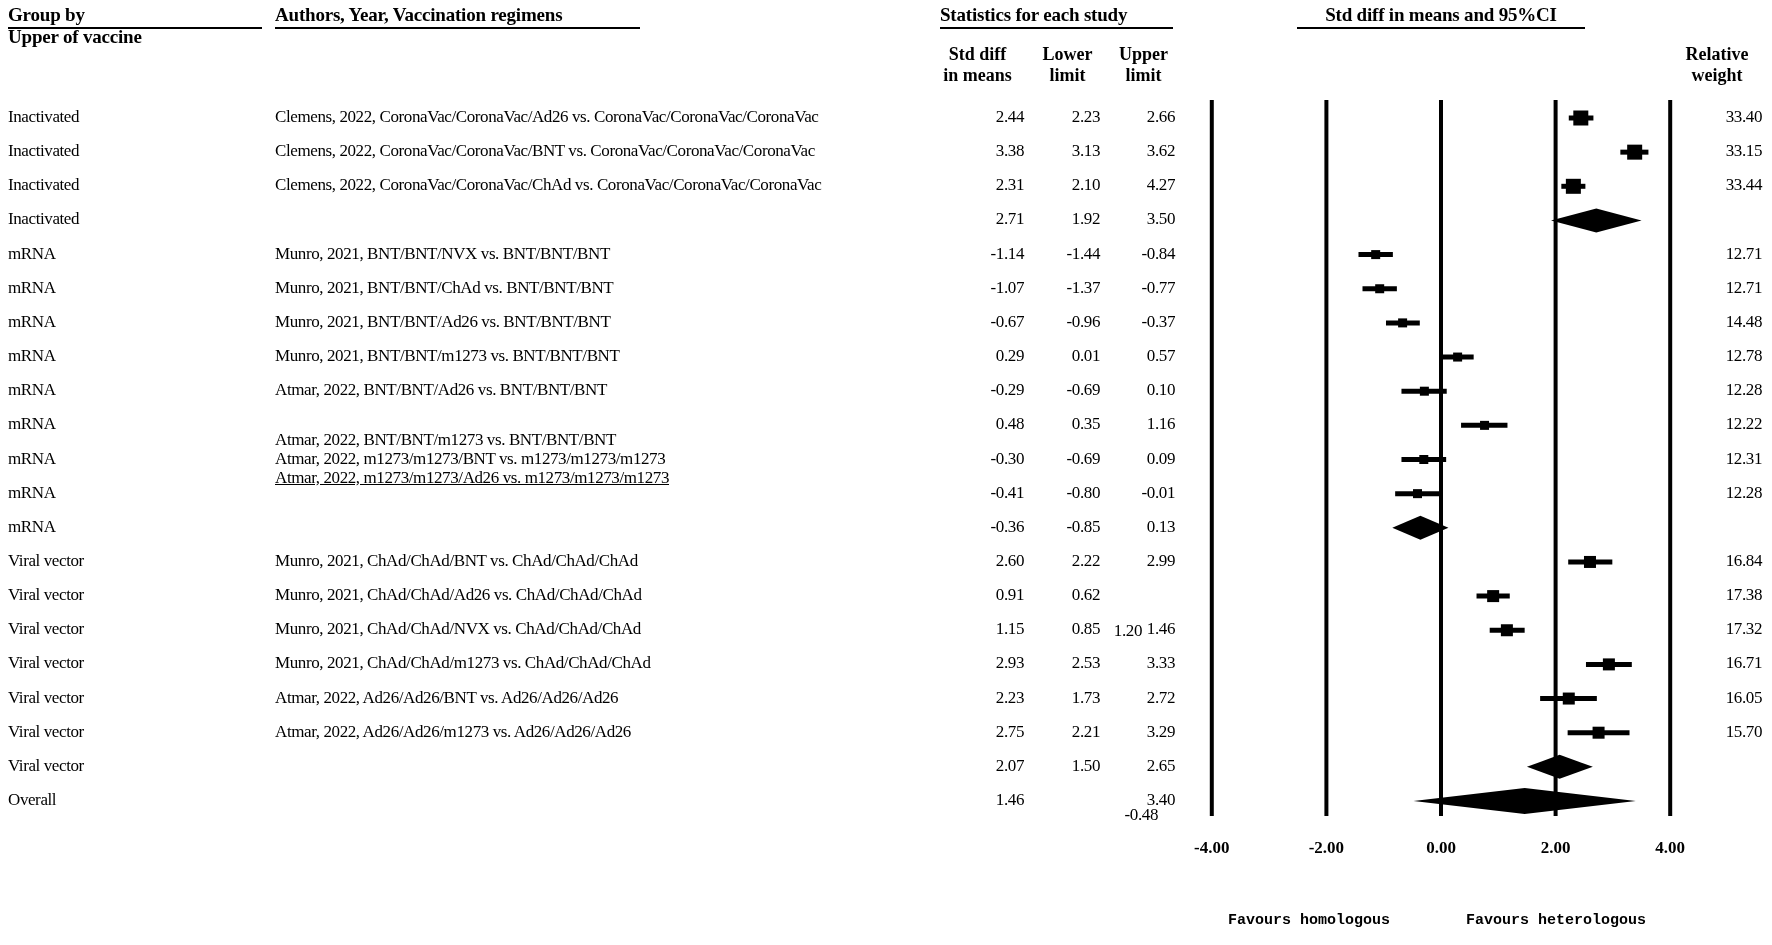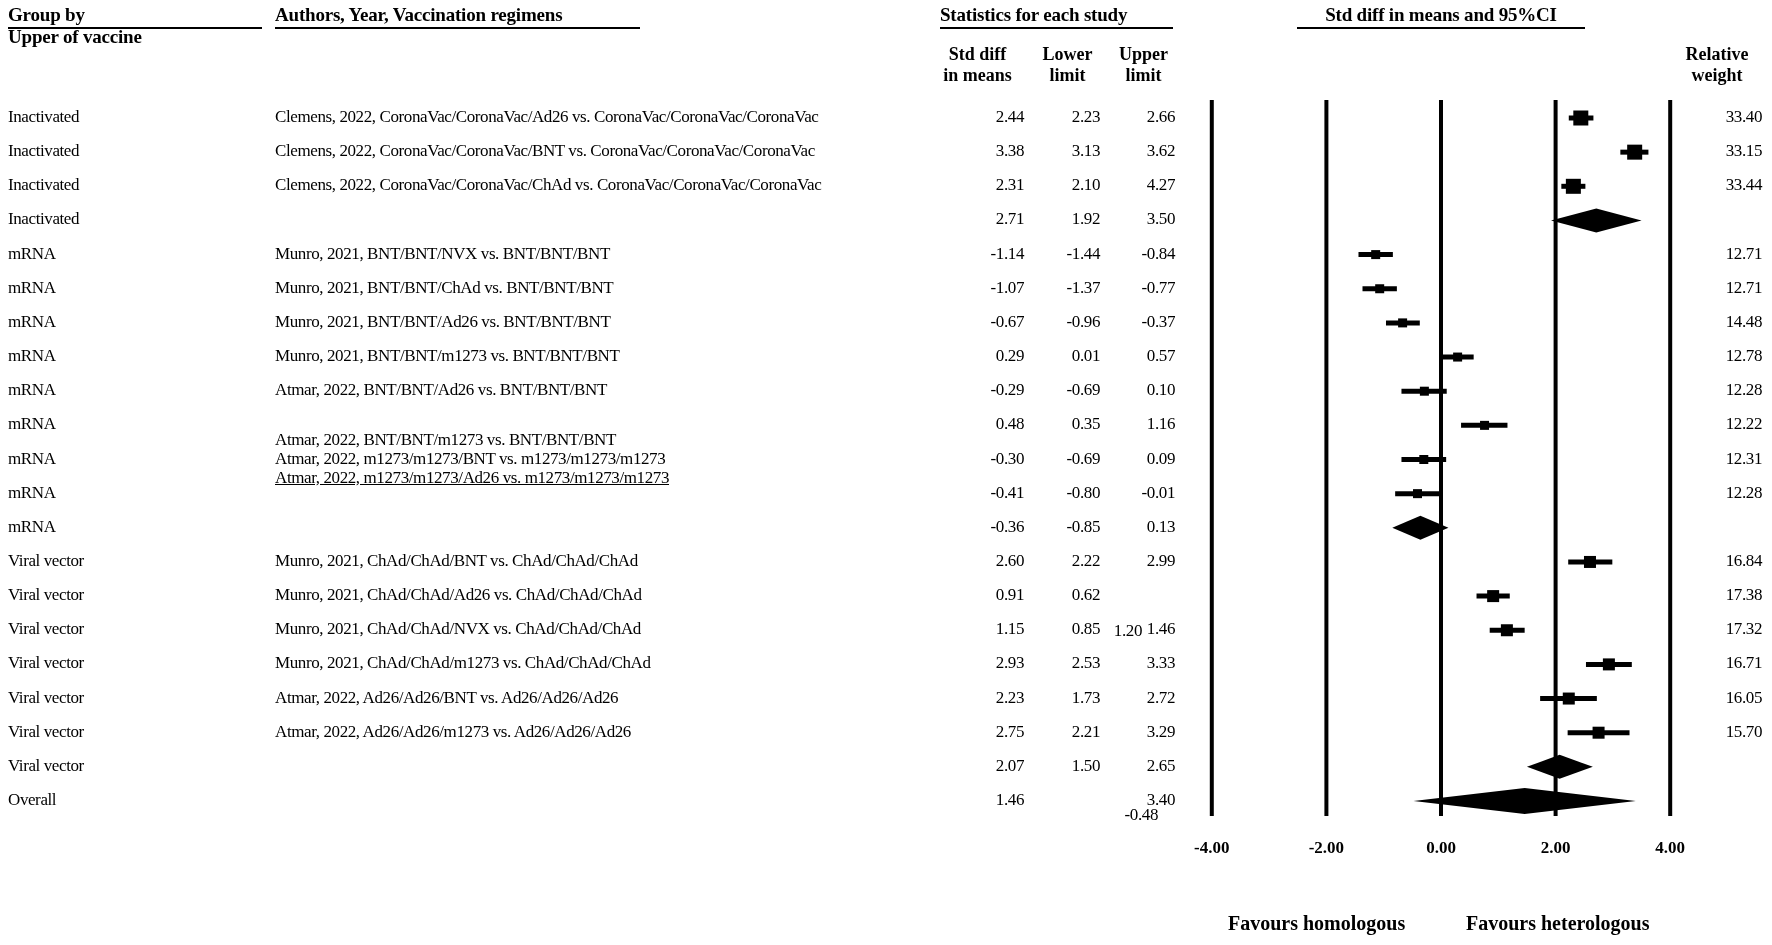--- a/index.html
+++ b/index.html
@@ -5,21 +5,21 @@
   html, body { margin:0; padding:0; background:#ffffff; }
   body { width:1772px; height:945px; position:relative; overflow:hidden;
          font-family:"Liberation Serif", "DejaVu Serif", serif; color:#000; }
   .abs { position:absolute; white-space:nowrap; }
   .hdr { font-weight:bold; font-size:19px; line-height:22px; letter-spacing:-0.2px; }
   .ul { border-bottom:2px solid #000; padding-bottom:1px; }
   .sub { font-weight:bold; font-size:18px; line-height:21px; text-align:center; }
   .cell { font-size:17px; line-height:20px; letter-spacing:-0.4px; }
   .num { text-align:right; width:60px; }
   .axis { font-weight:bold; font-size:17px; text-align:center; width:60px; }
-  .fav { font-weight:bold; font-size:20px; }
+  .fav { font-weight:bold; font-size:15px;font-family:Liberation Mono, monospace; }
   #plot { position:absolute; left:0; top:0; }
 </style>
 </head>
 <body>
 
 <div class="abs hdr ul" style="left:8px; top:4px; width:254px;">Group by</div>
 <div class="abs hdr" style="left:8px; top:26px;">Upper of vaccine</div>
 <div class="abs hdr ul" style="left:275px; top:4px; width:365px;">Authors, Year, Vaccination regimens</div>
 <div class="abs hdr ul" style="left:940px; top:4px; width:233px; text-align:left;">Statistics for each study</div>
 <div class="abs hdr ul" style="left:1297px; top:4px; width:288px; text-align:center;">Std diff in means and 95%CI</div>

